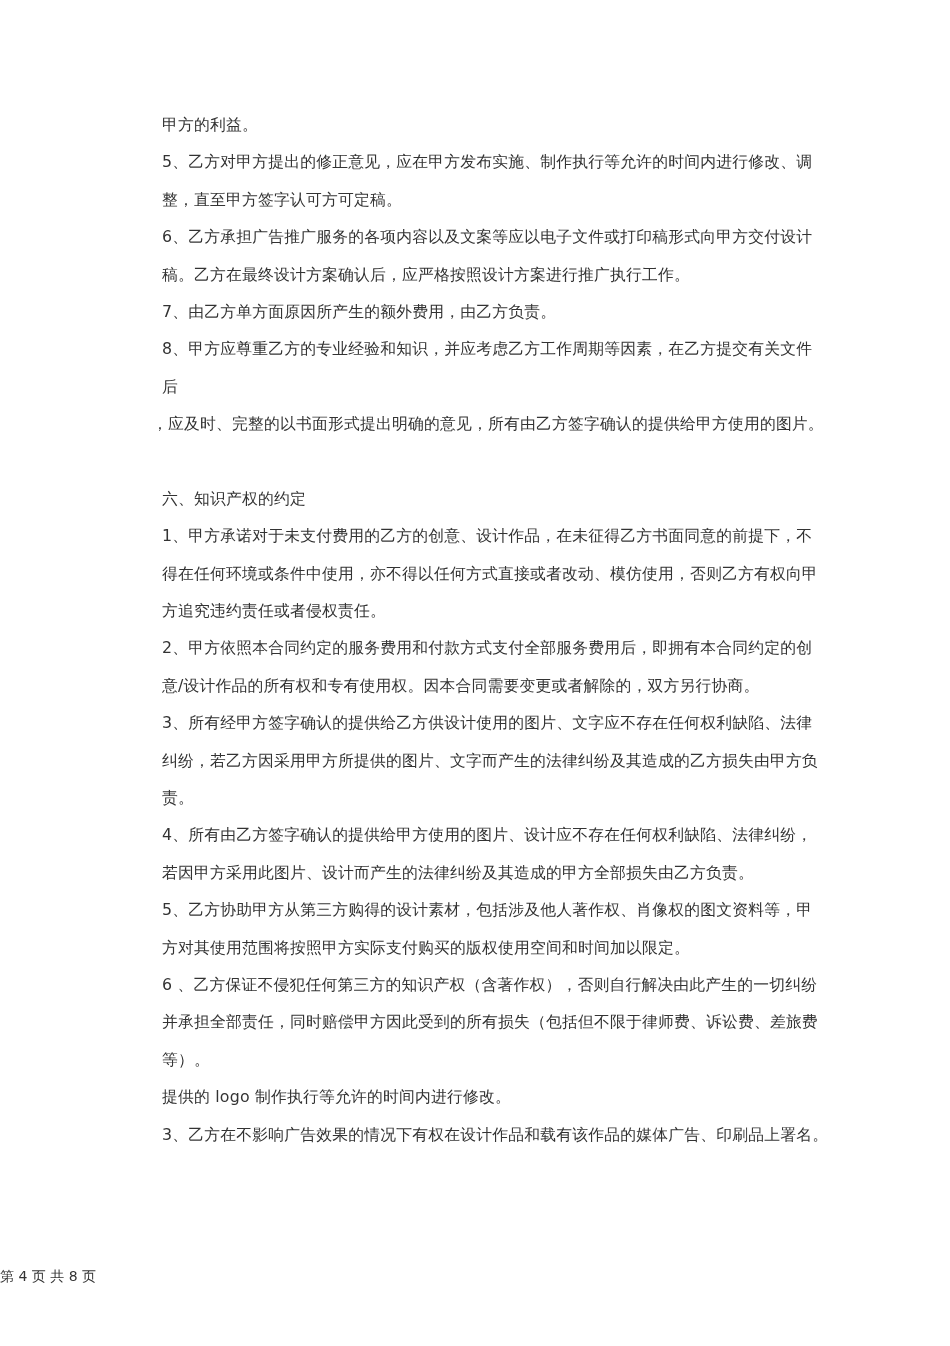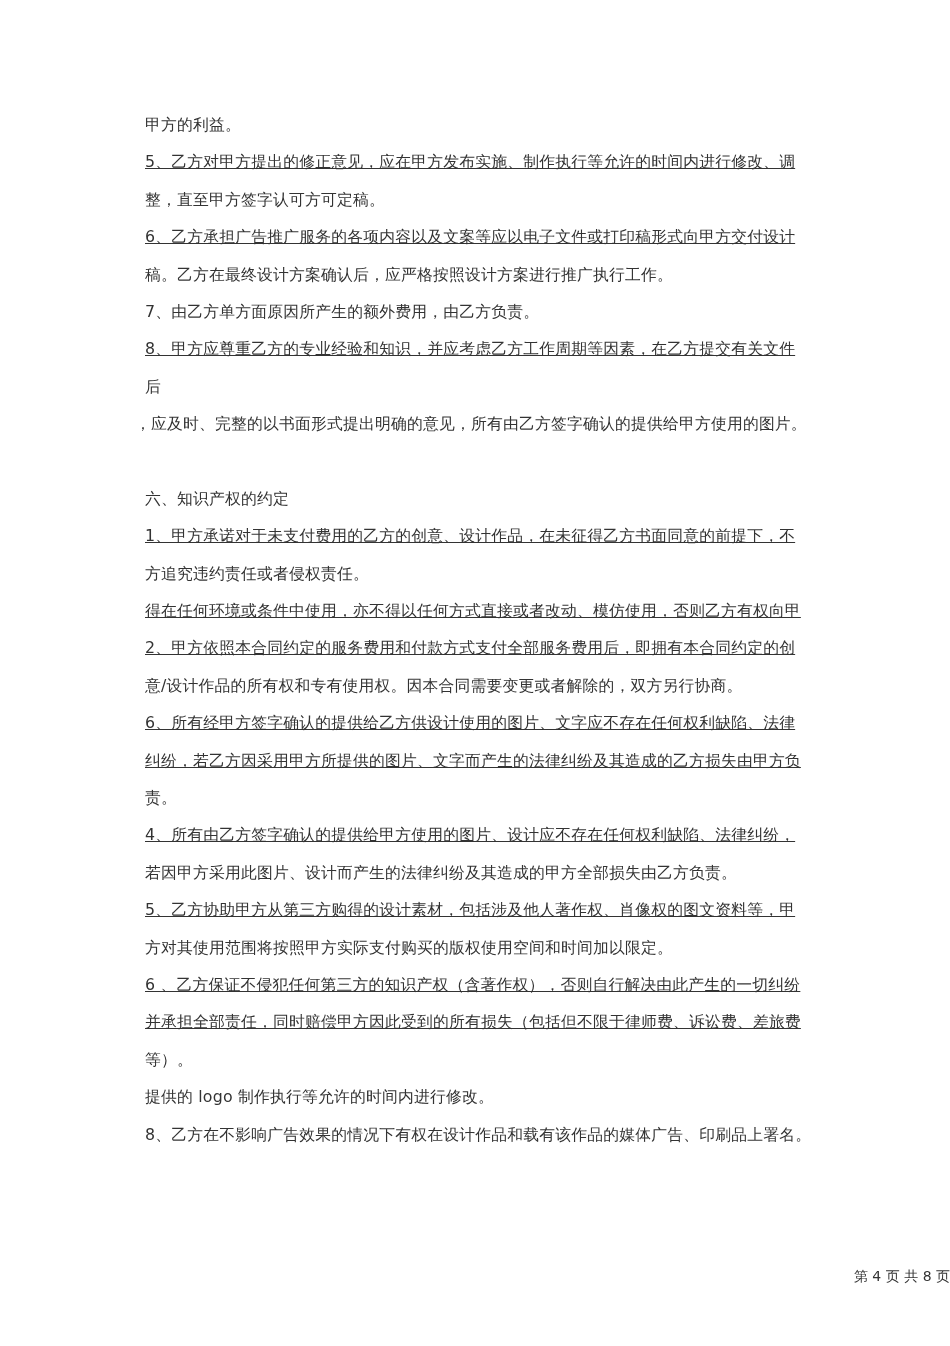--- a/index.html
+++ b/index.html
@@ -11,51 +11,50 @@
     position: relative;
     width: 950px;
     height: 1346px;
     background: #ffffff;
     overflow: hidden;
     font-family: "DejaVu Sans", sans-serif;
     color: #333333;
   }
   .content {
     position: absolute;
-    left: 145px;
+    left: 162px;
     top: 106px;
     width: 650px;
   }
   .paragraph {
     margin: 0;
     padding: 0;
   }
   .line {
     height: 37.4px;
     line-height: 37.4px;
     font-size: 15.8px;
     white-space: nowrap;
     letter-spacing: 0.2px;
   }
   
   .line.fill {
     text-align: justify;
     text-align-last: justify;
-    text-decoration: underline;
   }
   
   .line.hang {
     text-indent: -10px;
   }
   .footer {
     position: absolute;
     left: 0;
     right: 0;
     top: 1266px;
-    text-align: right;
+    text-align: left;
     font-size: 14px;
     line-height: 20px;
     color: #333333;
   }
 </style>
 </head>
 <body>
 
 <div class="page">
   <div class="content">
@@ -81,48 +80,48 @@
         <div class="line hang">，应及时、完整的以书面形式提出明确的意见，所有由乙方签字确认的提供给甲方使用的图片。</div>
       </div>
       <div class="paragraph blank">
         <div class="line"></div>
       </div>
       <div class="paragraph section-heading">
         <div class="line">六、知识产权的约定</div>
       </div>
       <div class="paragraph list-item">
         <div class="line fill">1、甲方承诺对于未支付费用的乙方的创意、设计作品，在未征得乙方书面同意的前提下，不</div>
+        <div class="line fill">得在任何环境或条件中使用，亦不得以任何方式直接或者改动、模仿使用，否则乙方有权向甲</div>
         <div class="line">方追究违约责任或者侵权责任。</div>
-        <div class="line fill">得在任何环境或条件中使用，亦不得以任何方式直接或者改动、模仿使用，否则乙方有权向甲</div>
       </div>
       <div class="paragraph list-item">
         <div class="line fill">2、甲方依照本合同约定的服务费用和付款方式支付全部服务费用后，即拥有本合同约定的创</div>
         <div class="line">意/设计作品的所有权和专有使用权。因本合同需要变更或者解除的，双方另行协商。</div>
       </div>
       <div class="paragraph list-item">
-        <div class="line fill">6、所有经甲方签字确认的提供给乙方供设计使用的图片、文字应不存在任何权利缺陷、法律</div>
+        <div class="line fill">3、所有经甲方签字确认的提供给乙方供设计使用的图片、文字应不存在任何权利缺陷、法律</div>
         <div class="line fill">纠纷，若乙方因采用甲方所提供的图片、文字而产生的法律纠纷及其造成的乙方损失由甲方负</div>
         <div class="line">责。</div>
       </div>
       <div class="paragraph list-item">
         <div class="line fill">4、所有由乙方签字确认的提供给甲方使用的图片、设计应不存在任何权利缺陷、法律纠纷，</div>
         <div class="line">若因甲方采用此图片、设计而产生的法律纠纷及其造成的甲方全部损失由乙方负责。</div>
       </div>
       <div class="paragraph list-item">
         <div class="line fill">5、乙方协助甲方从第三方购得的设计素材，包括涉及他人著作权、肖像权的图文资料等，甲</div>
         <div class="line">方对其使用范围将按照甲方实际支付购买的版权使用空间和时间加以限定。</div>
       </div>
       <div class="paragraph list-item">
         <div class="line fill">6 、乙方保证不侵犯任何第三方的知识产权（含著作权），否则自行解决由此产生的一切纠纷</div>
         <div class="line fill">并承担全部责任，同时赔偿甲方因此受到的所有损失（包括但不限于律师费、诉讼费、差旅费</div>
         <div class="line">等）。</div>
       </div>
       <div class="paragraph list-item">
         <div class="line">提供的 logo 制作执行等允许的时间内进行修改。</div>
       </div>
       <div class="paragraph list-item">
-        <div class="line">8、乙方在不影响广告效果的情况下有权在设计作品和载有该作品的媒体广告、印刷品上署名。</div>
+        <div class="line">3、乙方在不影响广告效果的情况下有权在设计作品和载有该作品的媒体广告、印刷品上署名。</div>
       </div>
     </div>
   <div class="footer">
     <span>第 4 页 共 8 页</span>
   </div>
 </div>
 
 </body></html>

